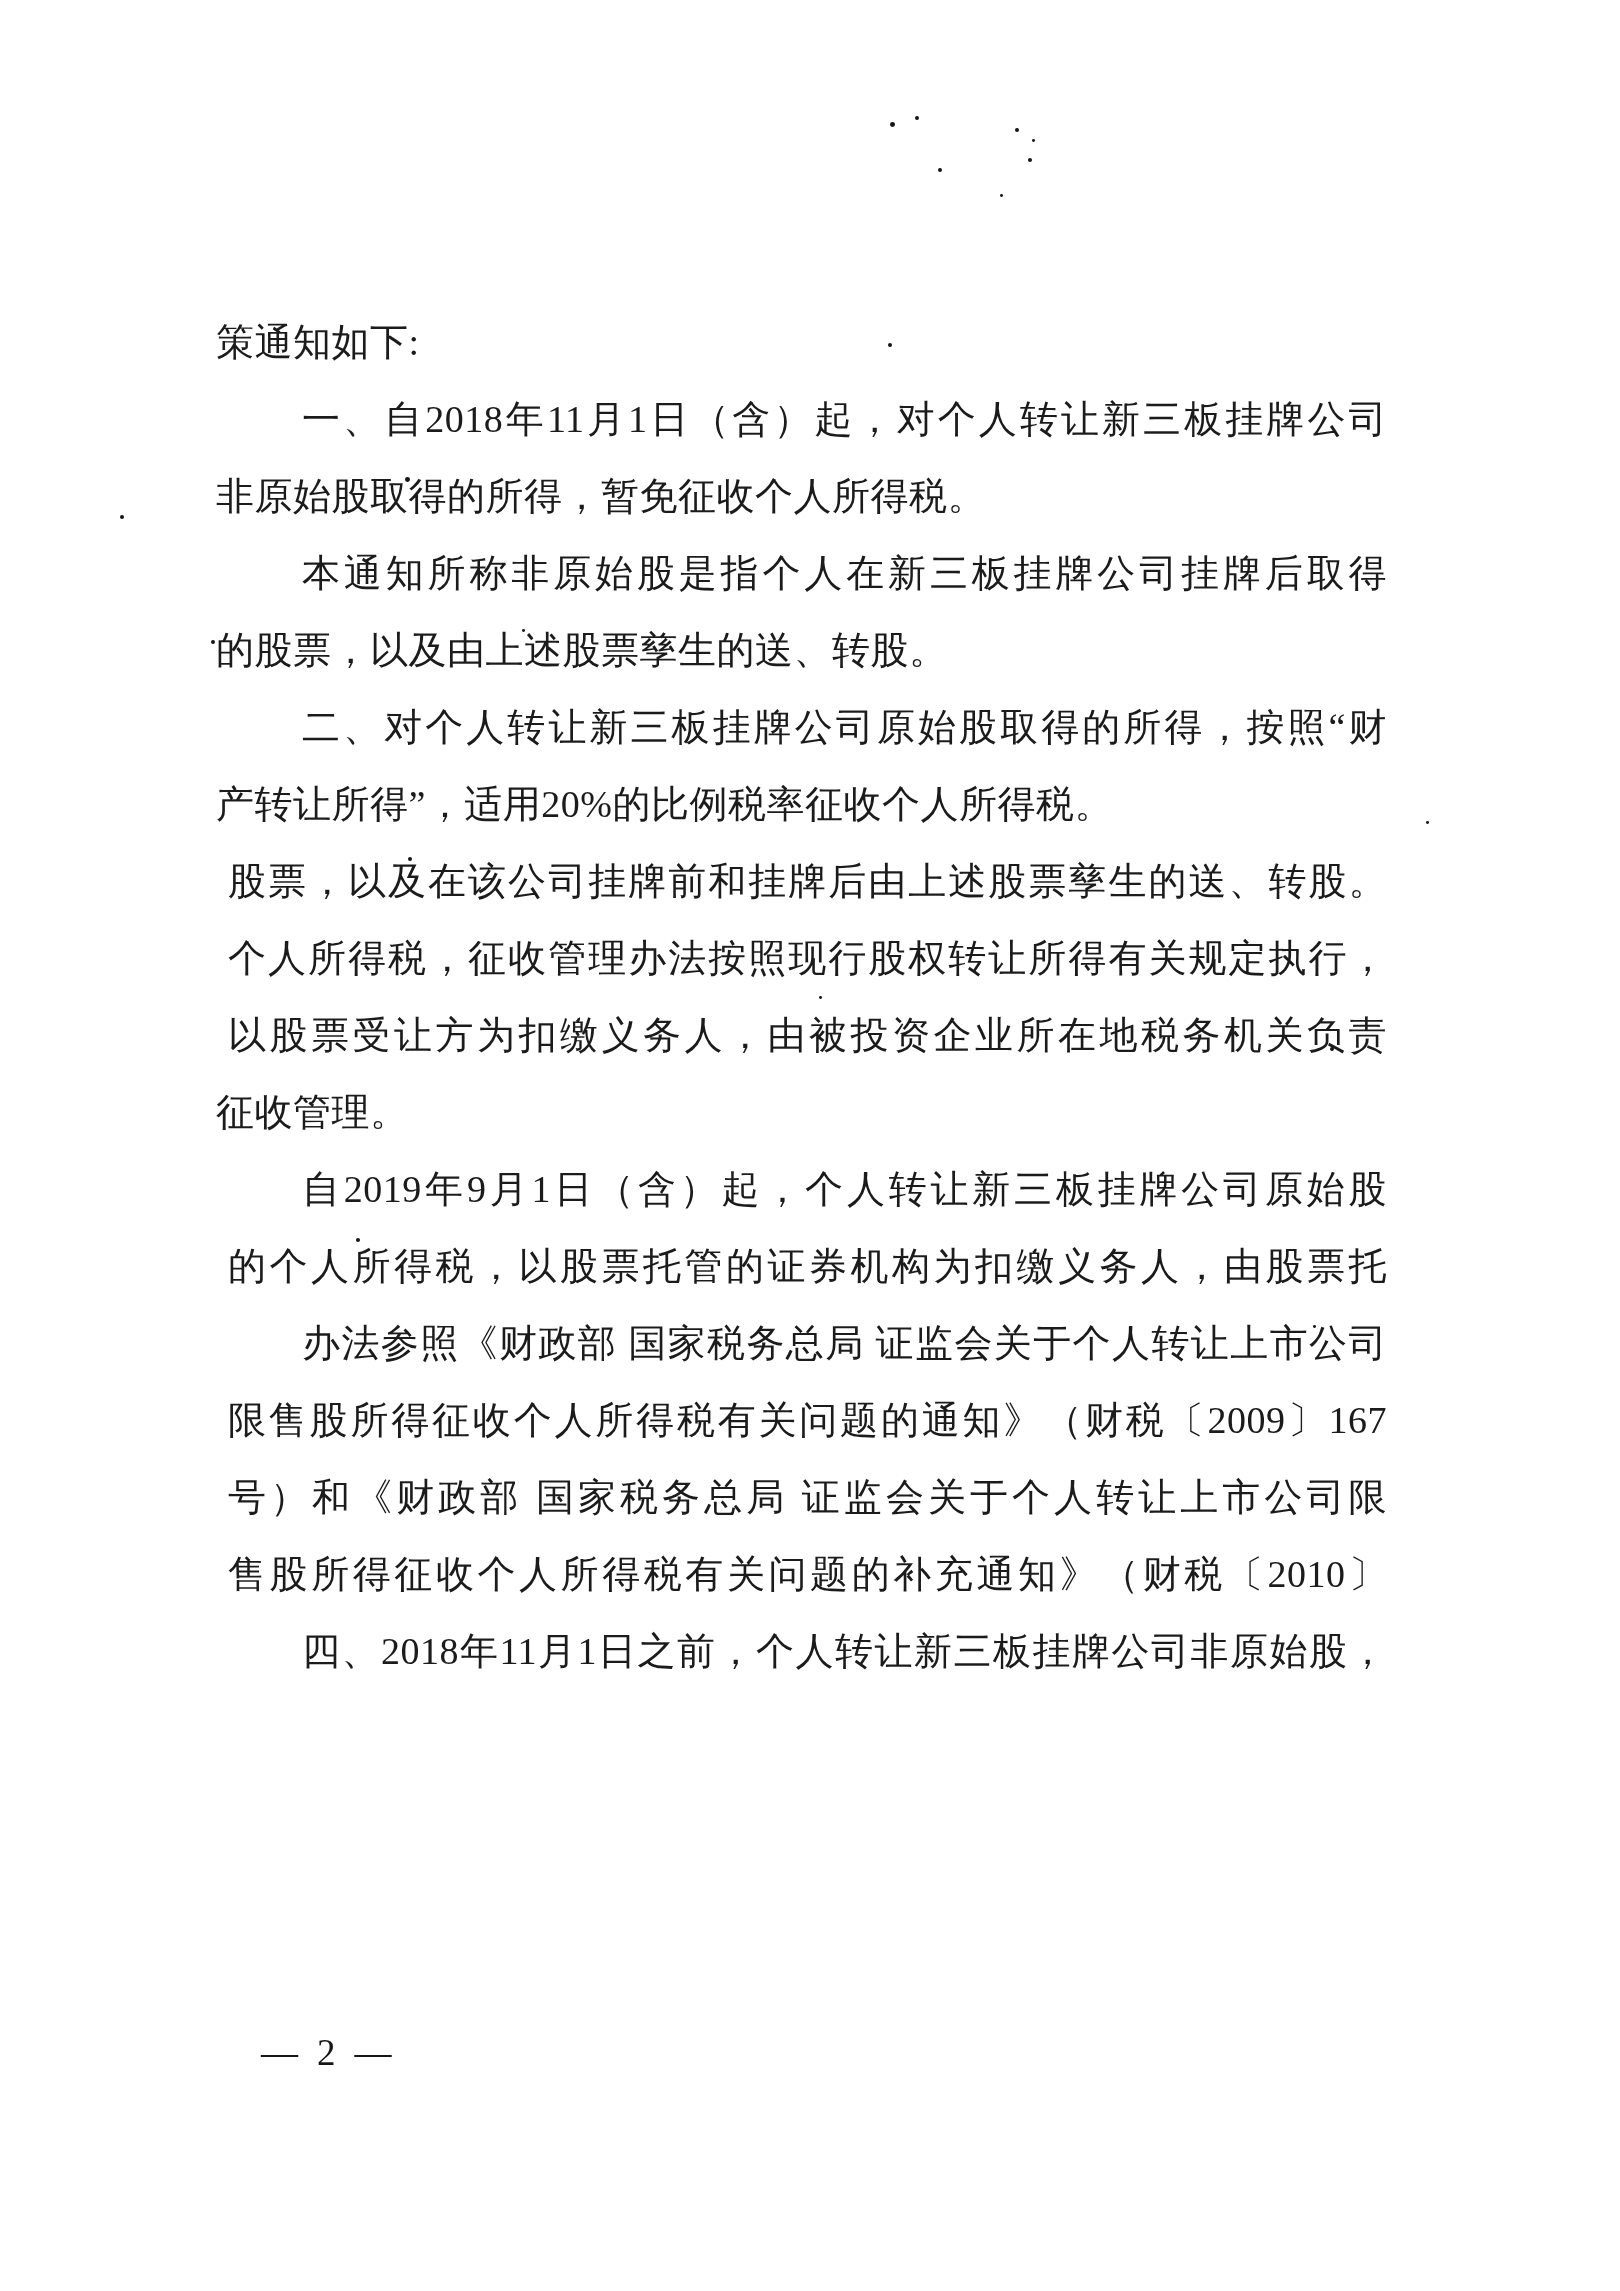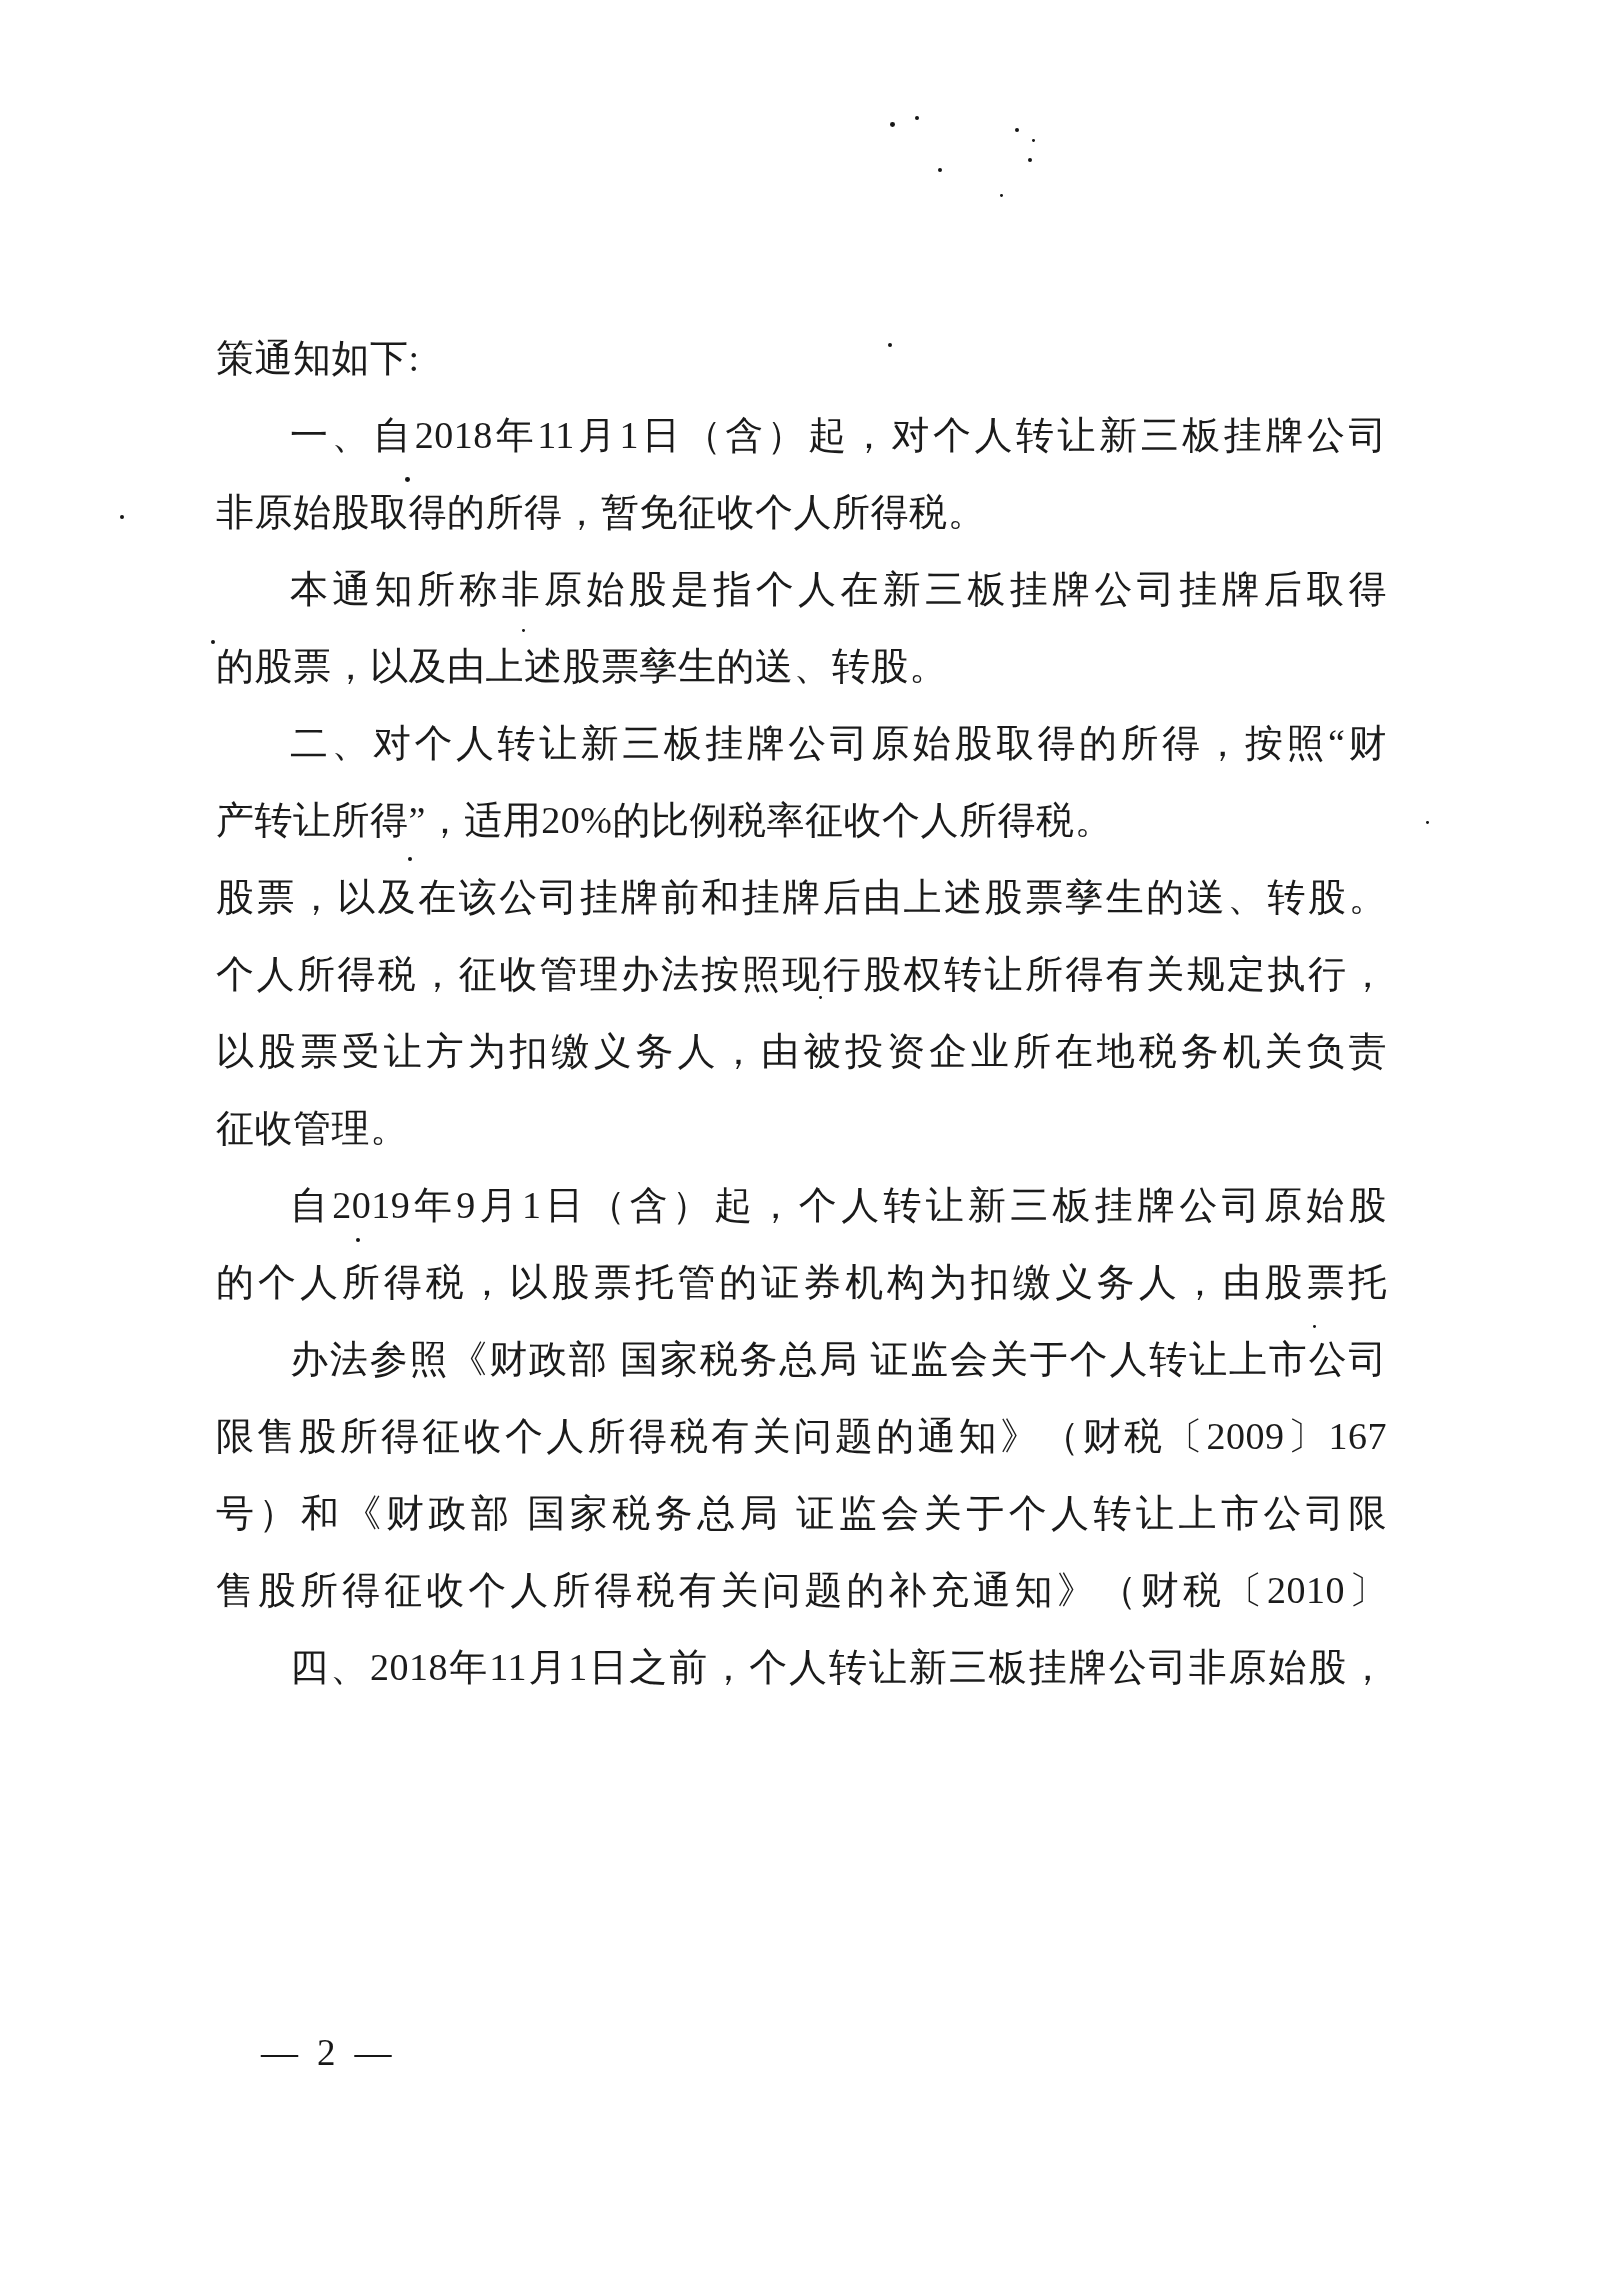--- a/index.html
+++ b/index.html
@@ -13,34 +13,35 @@
     overflow: hidden;
   }
   .page {
     position: absolute;
     inset: 0;
     background: #ffffff;
   }
   .textblock {
     position: absolute;
     left: 216px;
-    top: 320px;
+    top: 304px;
     width: 1171px;
     font-size: 38px;
     line-height: 77px;
     letter-spacing: 0.5px;
   }
   .line {
     min-height: 77px;
     white-space: normal;
   }
   .first { text-indent: 74px; }
   .fill {
     text-align: justify;
     text-align-last: justify;
+    margin-left: 12px;
   }
   .pagenum {
     position: absolute;
     left: 261px;
     top: 2031px;
     font-size: 37px;
     letter-spacing: 4.9px;
     color: #161616;
   }
   .noise i {

